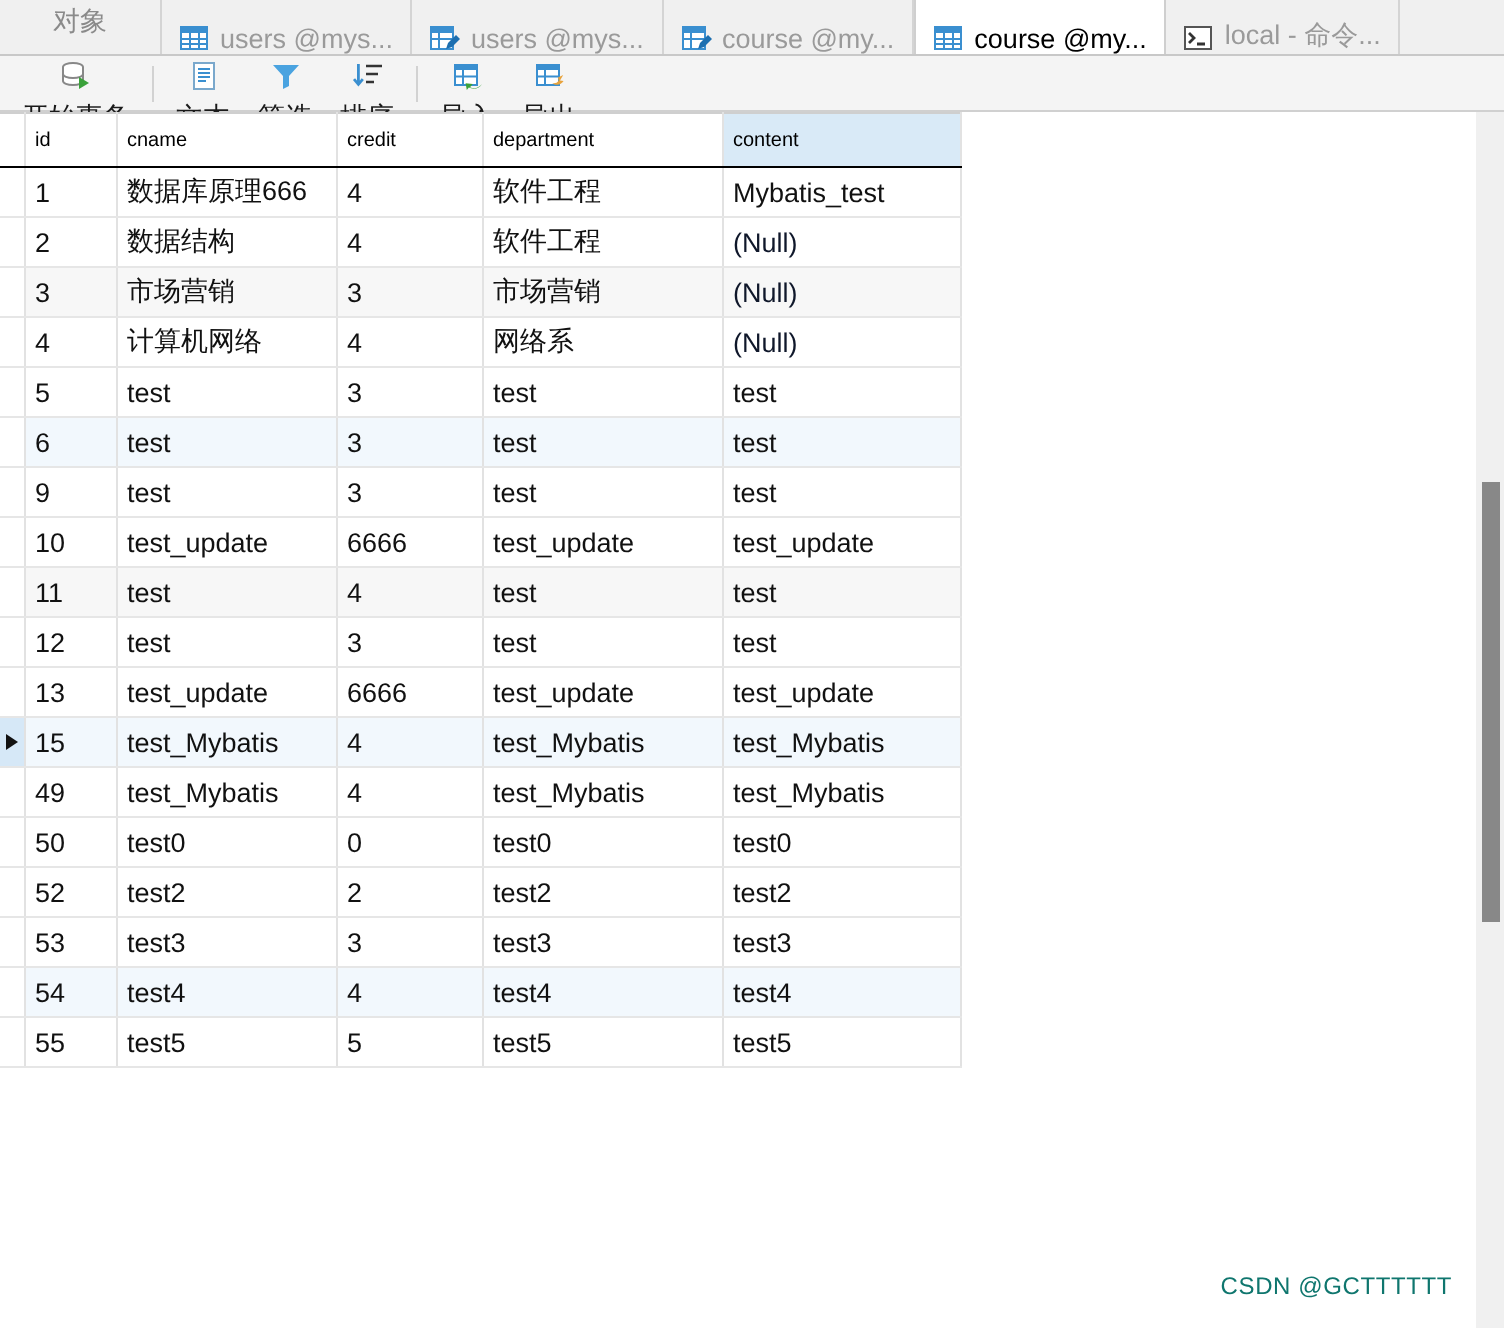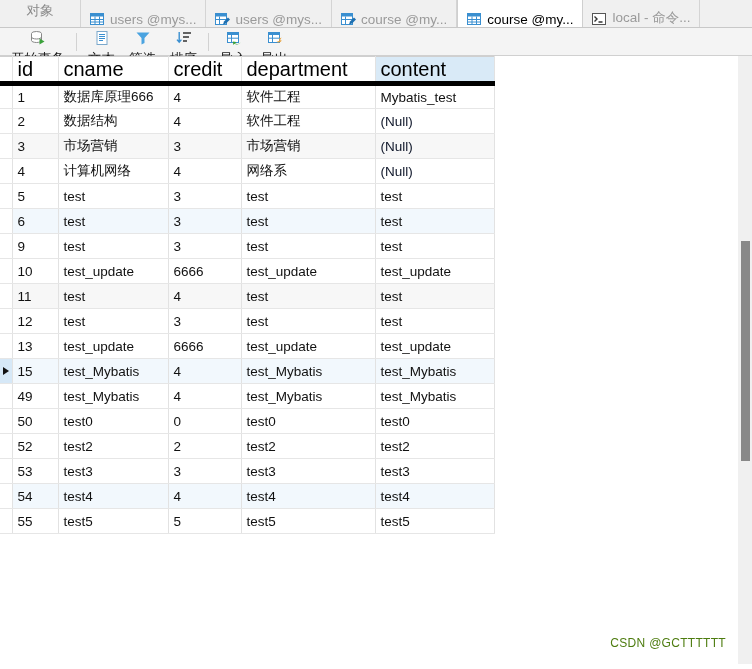--- a/index.html
+++ b/index.html
@@ -99,45 +99,45 @@
     height: 25px;
     padding: 0 5px;
     overflow: hidden;
     white-space: nowrap;
     font-weight: normal;
     text-align: left;
     vertical-align: middle;
   }
   table.grid thead th {
     background: #ffffff;
-    border-bottom: 5px solid #000000;
+    border-bottom: 1px solid #000000;
     border-top: 1px solid #cfcfcf;
     height: 27px;
-    font-size: 20px;
+    font-size: 10px;
     color: #000;
   }
   table.grid thead th.sel { background: #d9eaf7; }
   th.gut, td.gut {
     width: 12px; min-width: 12px; padding: 0;
     border-right: 1px solid #d8d8d8;
     background: #ffffff;
   }
   td.gut.cur { background: #d6e8f7; position: relative; }
   td.gut.cur::after {
     content: "";
     position: absolute; left: 3px; top: 50%;
     transform: translateY(-50%);
     border-left: 6px solid #111;
     border-top: 4.5px solid transparent;
     border-bottom: 4.5px solid transparent;
   }
   .c-id    { width: 46px;  text-align: right; }
   .c-cname { width: 110px; }
   .c-credit{ width: 73px;  text-align: right; }
-  .c-dept  { width: 134px; }
+  .c-dept  { width: 120px; }
   .c-content { width: 119px; }
   td.num { text-align: right; padding-right: 7px; }
   tr.stripe-grey td { background: #f7f7f7; }
   tr.stripe-blue td { background: #f2f8fd; }
   tr.stripe-grey td.gut, tr.stripe-blue td.gut { background: #ffffff; }
   tr.stripe-grey td.gut.cur, tr.stripe-blue td.gut.cur { background: #d6e8f7; }
   .nullv { color: #0f172a; }
 
   
   .vscroll {
@@ -151,21 +151,21 @@
     position: absolute;
     left: 3px; top: 185px;
     width: 9px; height: 220px;
     background: #888888;
   }
 
   .watermark {
     position: absolute;
     right: 26px; bottom: 14px;
     font-size: 12px;
-    color: #4d7c0f;
+    color: #0f766e;
     letter-spacing: 0.3px;
     font-family: "Liberation Sans", sans-serif;
   }
 </style>
 </head>
 <body>
 
 <div class="tabbar">
   <div class="tab-objects">
     <span>对象</span>

